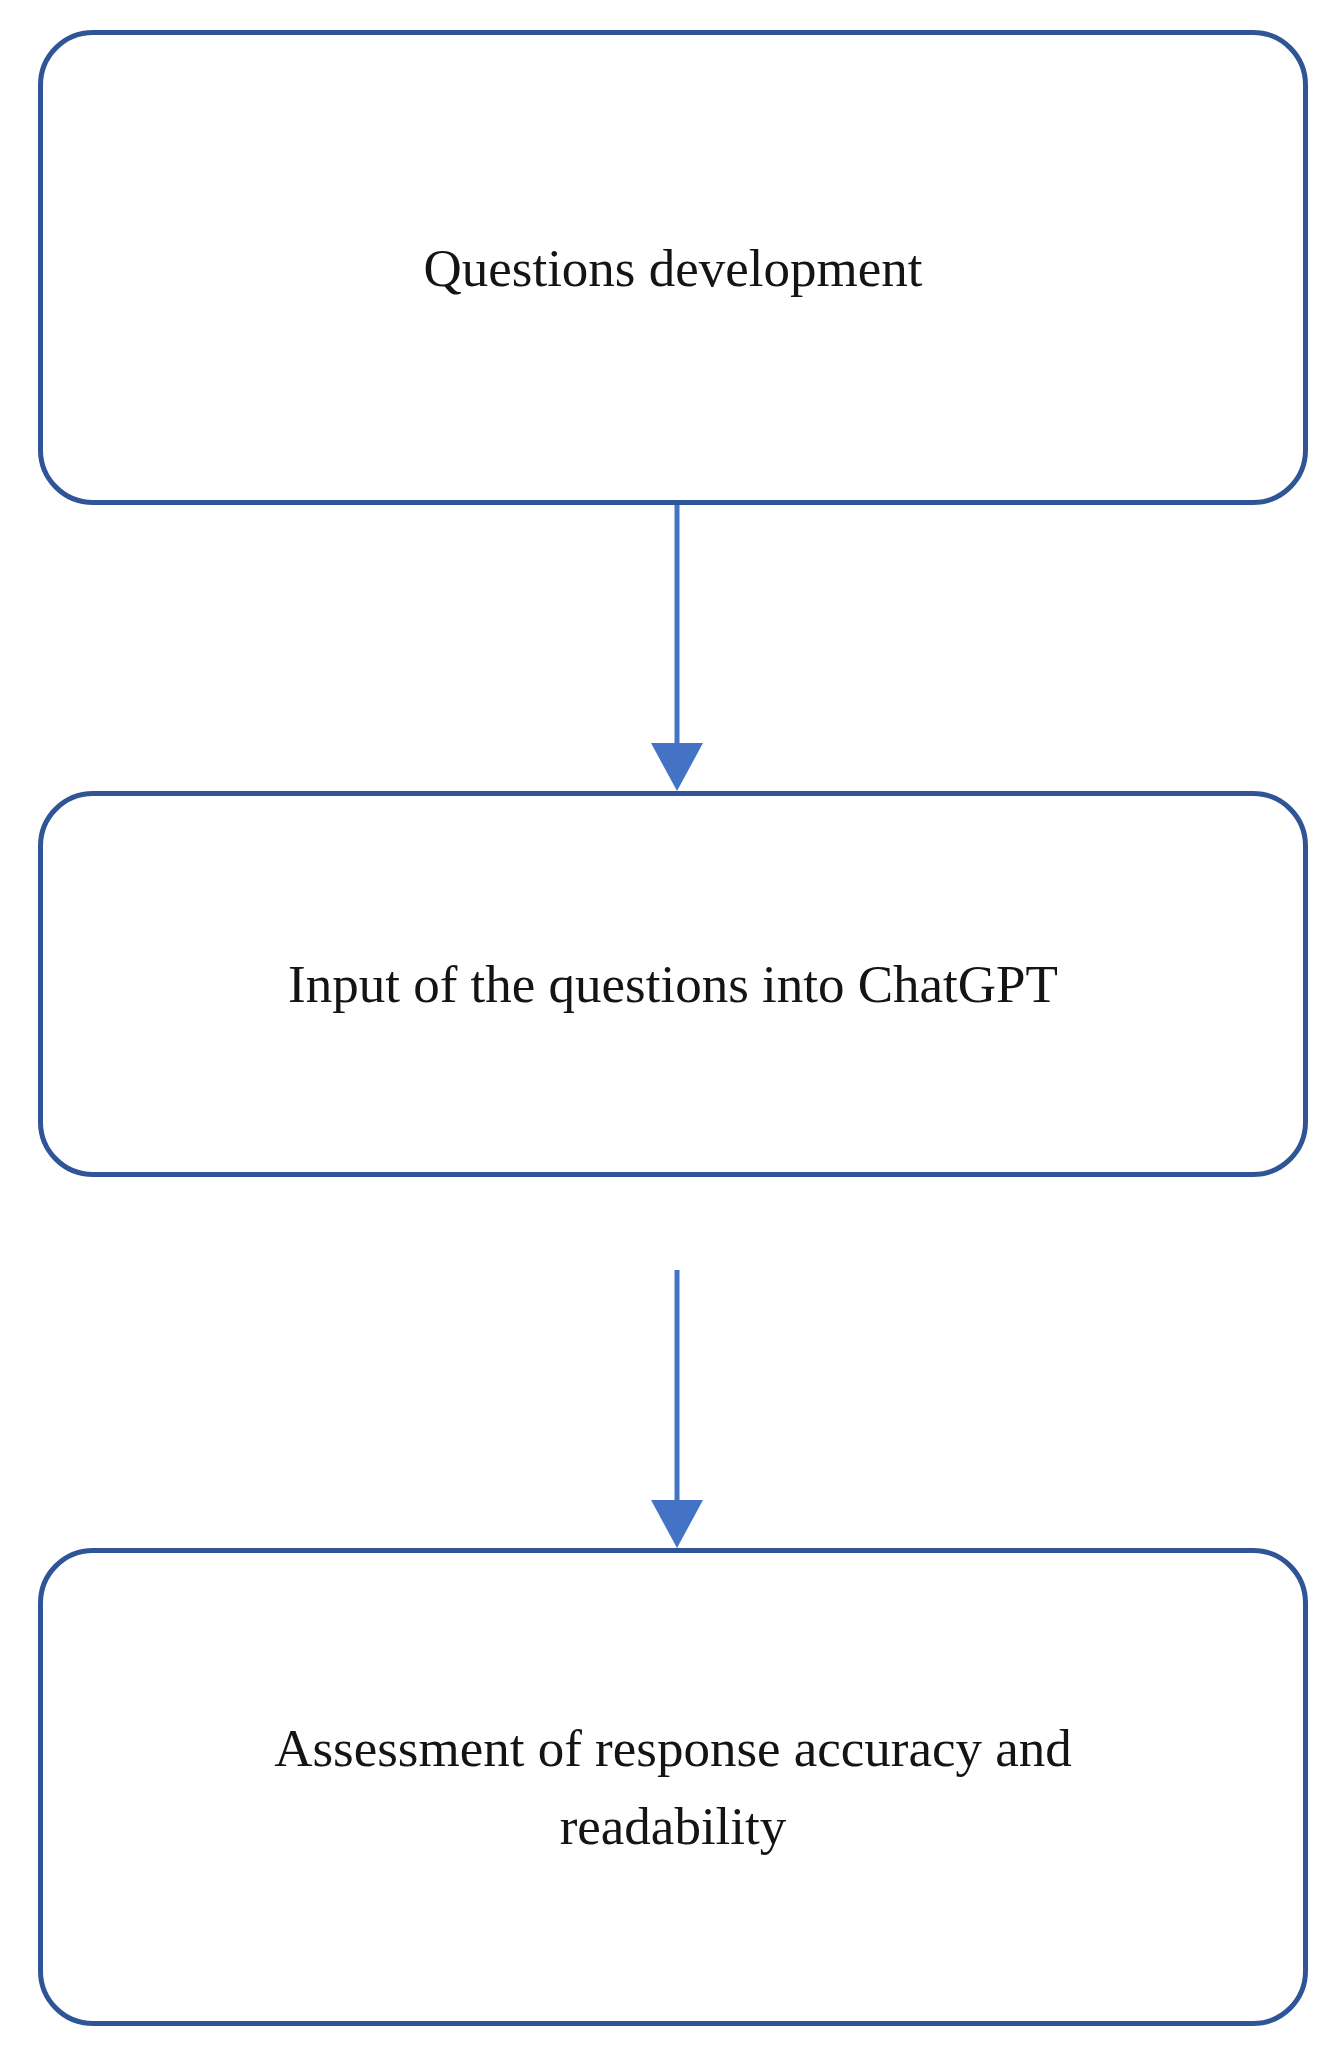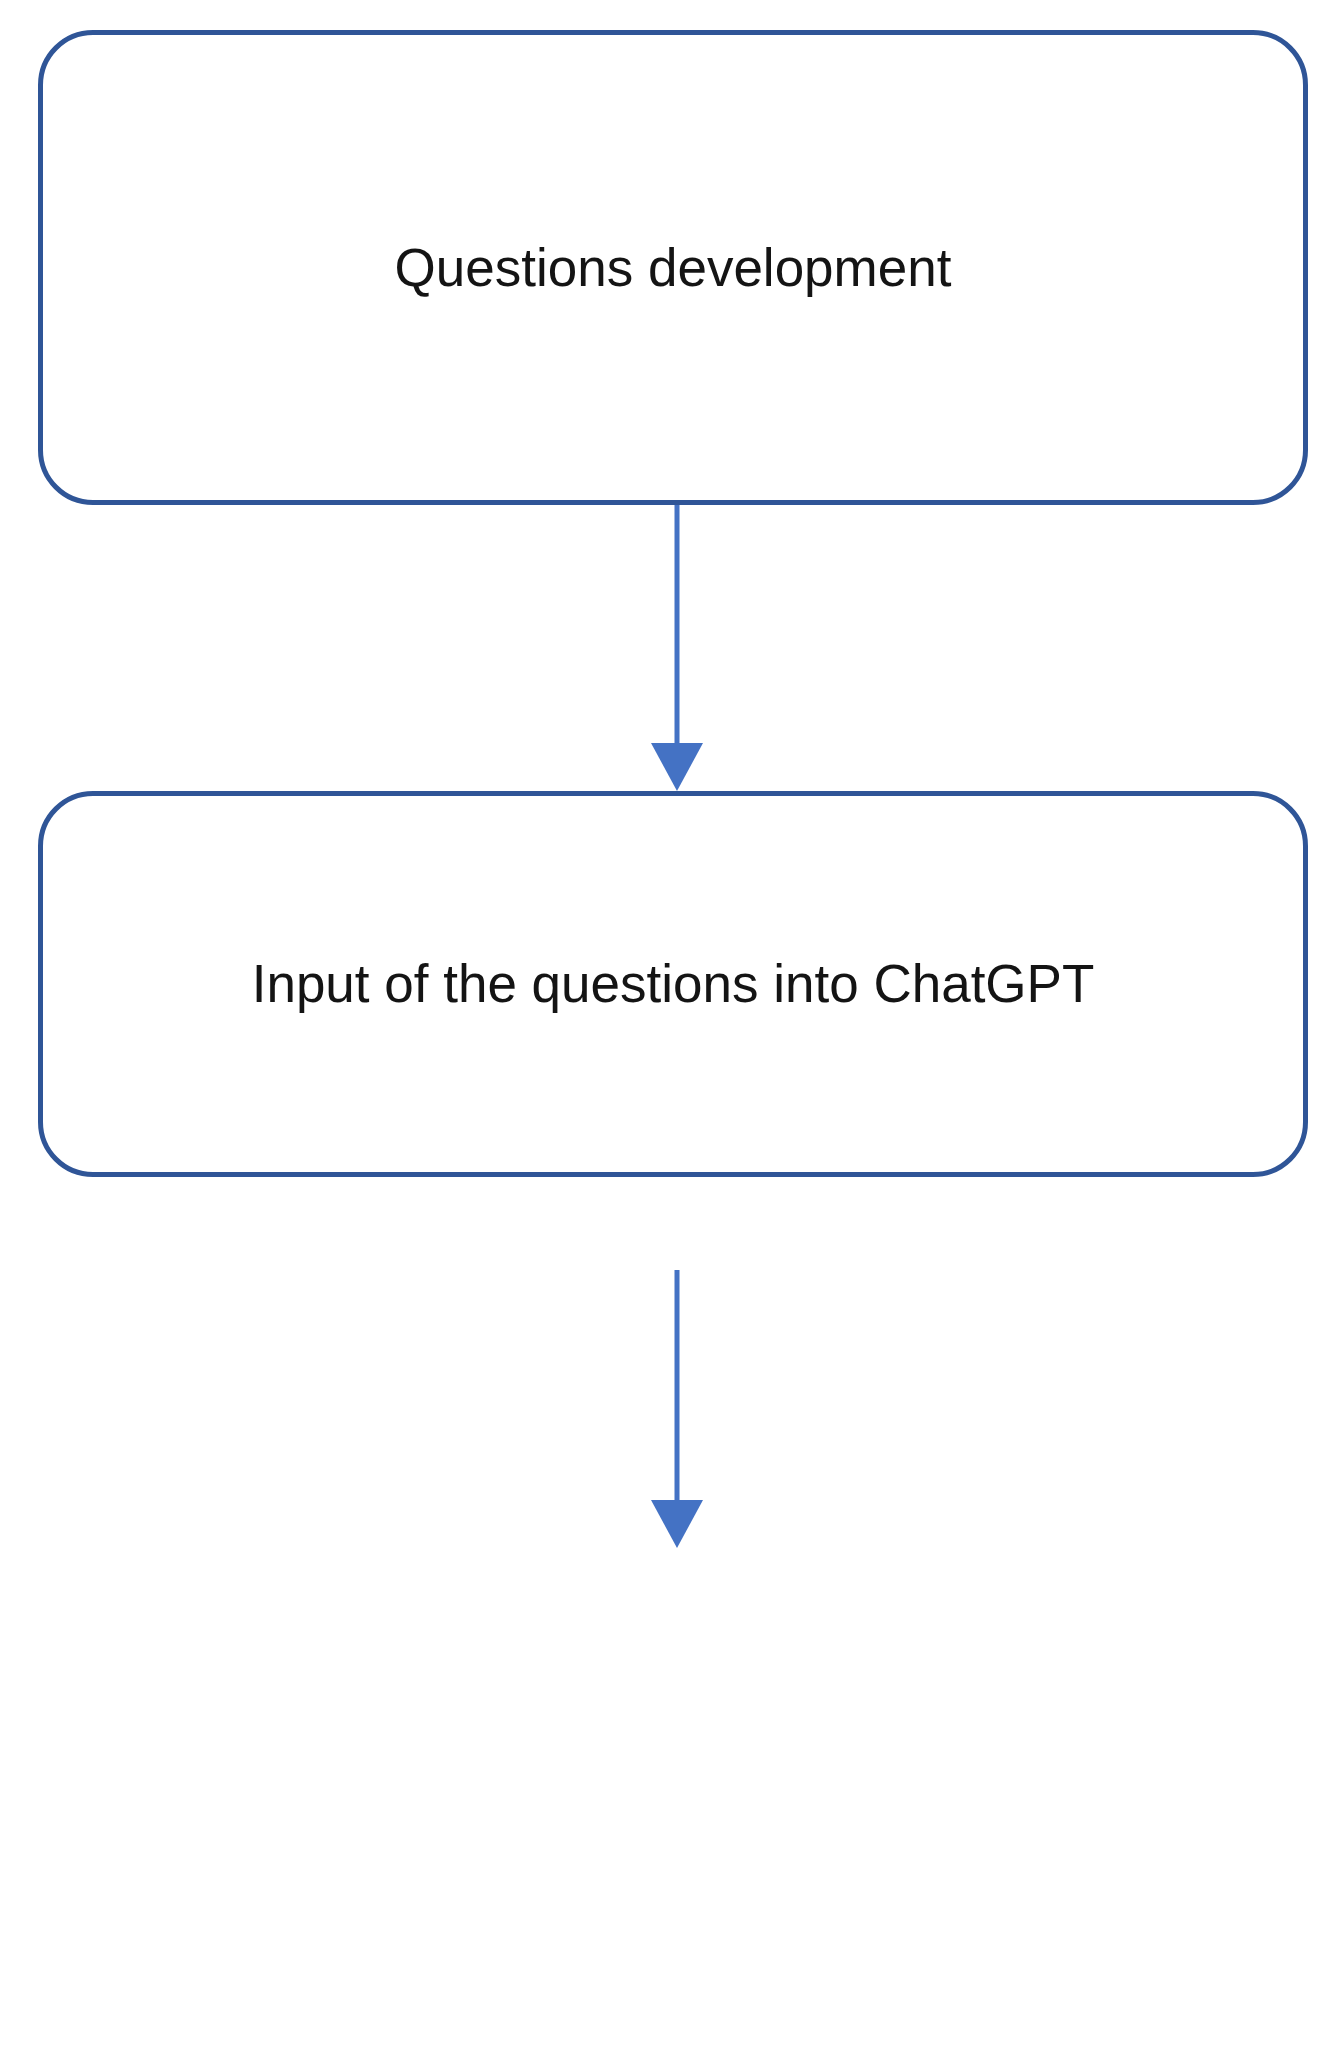--- a/index.html
+++ b/index.html
@@ -11,21 +11,21 @@
   html, body {
     margin: 0;
     padding: 0;
     background: var(--background);
   }
   .canvas {
     position: relative;
     width: 1341px;
     height: 2061px;
     background: var(--background);
-    font-family: Liberation Sans, sans-serif;
+    font-family: Liberation Serif, serif;
     overflow: hidden;
   }
   .flow-box {
     position: absolute;
     left: 38px;
     width: 1270px;
     box-sizing: border-box;
     border: 5px solid var(--box-border);
     border-radius: 55px;
     background: var(--background);
@@ -75,14 +75,20 @@
     <div class="box-label">
       <span class="line">Input of the questions into ChatGPT</span>
     </div>
   </div>
 
   <svg class="connector c2" viewBox="0 0 64 280" xmlns="http://www.w3.org/2000/svg">
     <line x1="32" y1="0" x2="32" y2="234" style="stroke: var(--arrow); stroke-width: 5;"></line>
     <polygon points="6,230 58,230 32,278" style="fill: var(--arrow);"></polygon>
   </svg>
 
+  <div class="flow-box box3">
+    <div class="box-label">
+      <span class="line">Assessment of response accuracy and</span>
+      <span class="line">readability</span>
+    </div>
+  </div>
 
 </div>
 
 </body></html>

